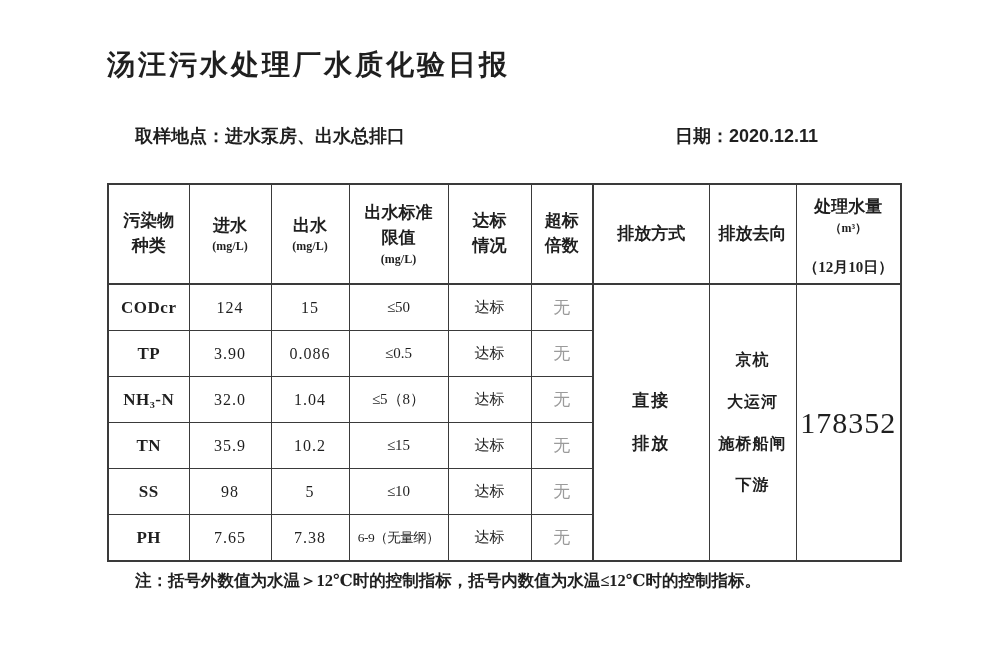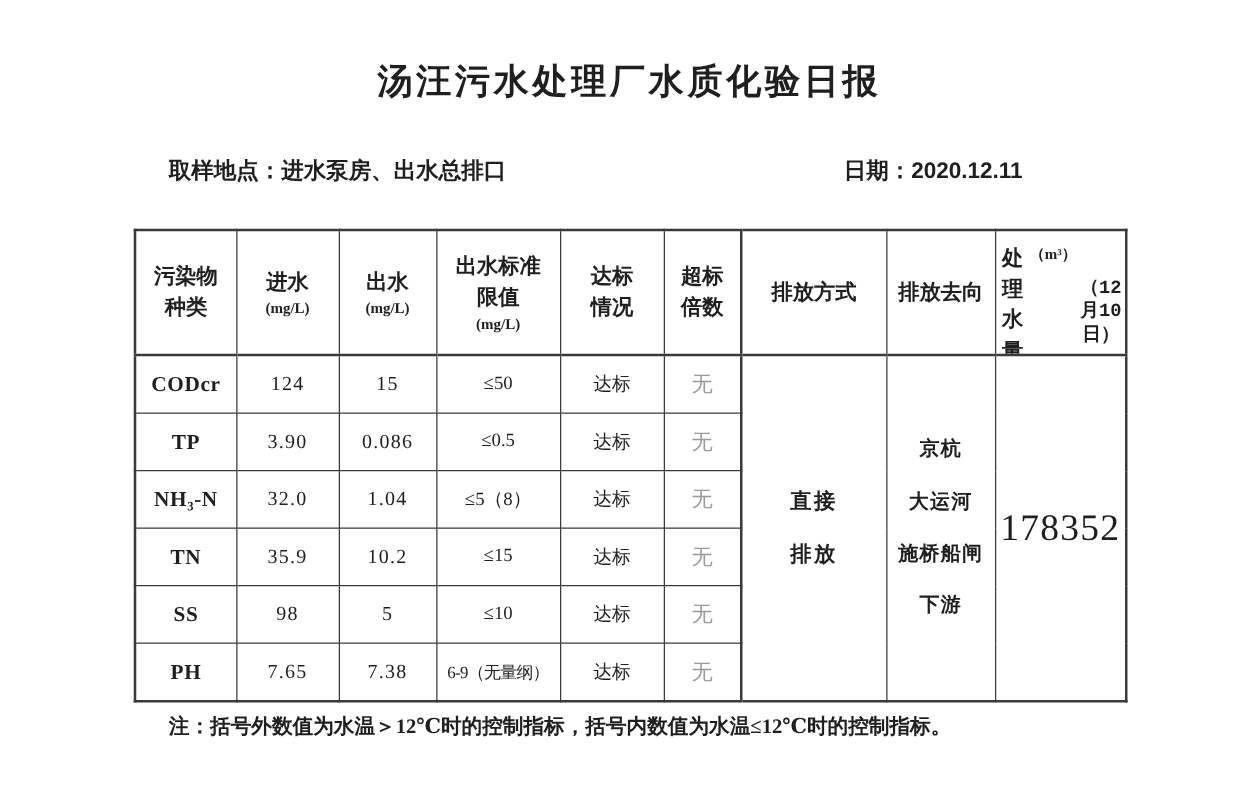--- a/index.html
+++ b/index.html
@@ -13,21 +13,20 @@
   }
   .sheet {
     position: absolute;
     left: 107px; top: 0;
     width: 793px;
   }
   .title {
     position: absolute;
     left: 0; top: 46px;
     width: 793px;
-    text-align: center;
     font-family: "Liberation Sans", "DejaVu Sans", sans-serif;
     font-size: 28px;
     font-weight: bold;
     letter-spacing: 3px;
     white-space: nowrap;
   }
   .meta-row {
     position: absolute;
     left: 0; top: 124px;
     width: 793px;
@@ -61,27 +60,27 @@
     border-bottom: 2px solid #3a3a3a;
   }
   table.report tr.data-row td { height: 45px; }
   .th-main { display: block; font-size: 17px; line-height: 1.45; white-space: pre-line; }
   .th-sub  { display: block; font-size: 12px; line-height: 1.35; white-space: pre-line; }
 
   th.c-volume-h {
     vertical-align: top;
   }
   .vol-wrap {
-    display: flex; flex-direction: row;
+    display: flex; flex-direction: column;
     height: 98px;
     padding: 10px 0 6px 0;
     box-sizing: border-box;
-    align-items: flex-start;
-  }
-  .vol-date { margin-top: auto; font-size: 15px; font-weight: bold; font-family: Liberation Mono, monospace; }
+    align-items: center;
+  }
+  .vol-date { margin-top: auto; font-size: 15px; font-weight: bold; }
 
   td.c-pollutant { font-weight: bold; font-size: 17px; letter-spacing: 0.5px; margin-left: 33px; }
   td.c-num       { font-size: 16px; letter-spacing: 1px; }
   td.c-limit     { font-size: 15px; }
   td.c-limit.small { font-size: 13.5px; letter-spacing: -0.5px; margin-top: 12px; }
   td.c-status    { font-size: 15px; }
   td.c-exceed    { font-size: 17px; color: #9b9b9b; }
 
   .thick-left { border-left: 2px solid #3a3a3a !important; }
 

